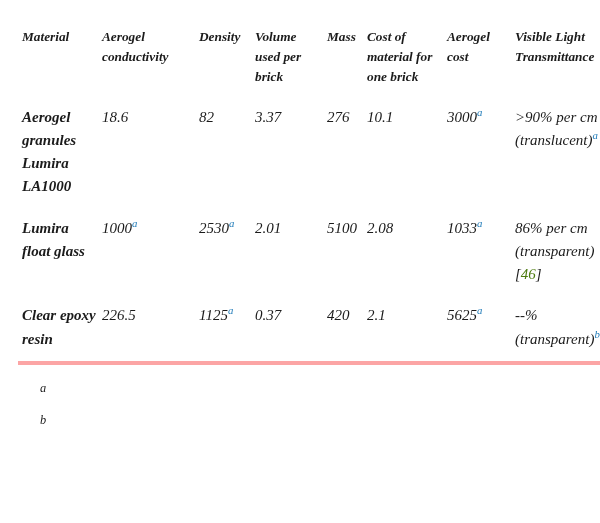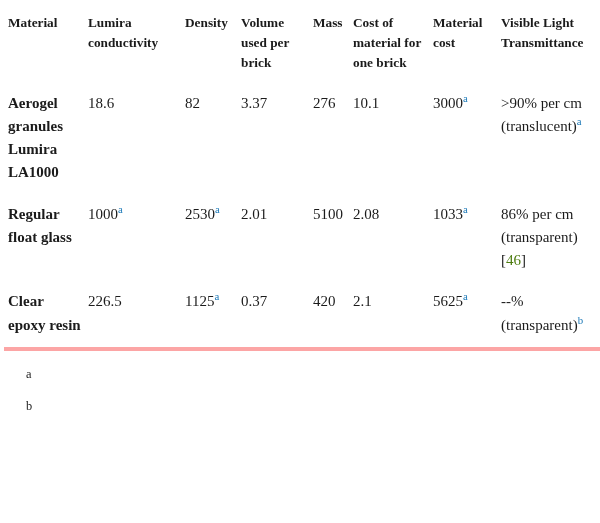--- a/index.html
+++ b/index.html
@@ -12,22 +12,23 @@
     width: 600px;
     height: 523px;
     font-family: "Liberation Serif", "DejaVu Serif", serif;
     color: #1b1b1b;
     -webkit-font-smoothing: antialiased;
     overflow: hidden;
   }
 
   .table-wrap {
     width: 500px;
-    padding: 4px;
+    padding: 18px;
     box-sizing: border-box;
+    font-style: italic;
   }
 
   table.matrix {
     width: 600px;
     border-collapse: collapse;
     table-layout: fixed;
     font-size: 13.3px;
   }
 
   table.matrix col.c-material      { width: 84px; }
@@ -131,45 +132,45 @@
         <col class="c-volume">
       <col class="c-mass">
         <col class="c-cost">
         <col class="c-matcost">
         <col class="c-vlt">
     </colgroup>
 
     <thead>
       <tr>
         <th>Material</th>
-        <th>Lumira conductivity</th>
+        <th>Aerogel conductivity</th>
         <th>Density</th>
         <th>Volume used per brick</th>
         <th>Mass</th>
         <th>Cost of material for one brick</th>
-        <th>Material cost</th>
+        <th>Aerogel cost</th>
         <th>Visible Light Transmittance</th>
       </tr>
     </thead>
 
     <tbody>
 
       <tr>
         <td>Aerogel granules Lumira LA1000</td>
         <td><span>18.6</span><sup class="fn-link"></sup></td>
         <td><span>82</span><sup class="fn-link"></sup></td>
         <td>3.37</td>
         <td>276</td>
         <td>10.1</td>
         <td><span>3000</span><sup class="fn-link">a</sup></td>
         <td><span>&gt;90% per cm</span> <span>(translucent)</span><sup class="fn-link">a</sup><span class="cite-brackets"></span><span class="cite-link"></span><span class="cite-brackets"></span></td>
       </tr>
 
       <tr>
-        <td>Regular float glass</td>
+        <td>Lumira float glass</td>
         <td><span>1000</span><sup class="fn-link">a</sup></td>
         <td><span>2530</span><sup class="fn-link">a</sup></td>
         <td>2.01</td>
         <td>5100</td>
         <td>2.08</td>
         <td><span>1033</span><sup class="fn-link">a</sup></td>
         <td><span>86% per cm</span> <span>(transparent)</span><sup class="fn-link"></sup> <span class="cite-brackets">[</span><span class="cite-link">46</span><span class="cite-brackets">]</span></td>
       </tr>
 
       <tr class="last-row">

